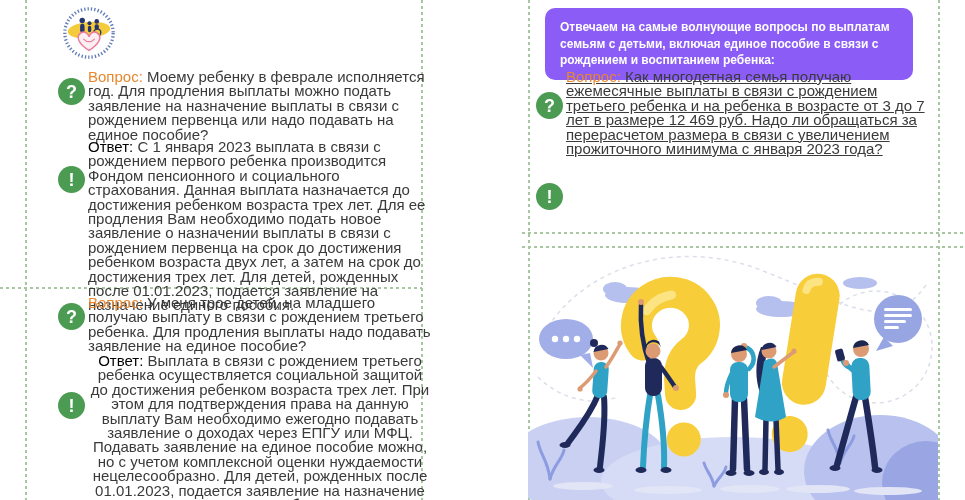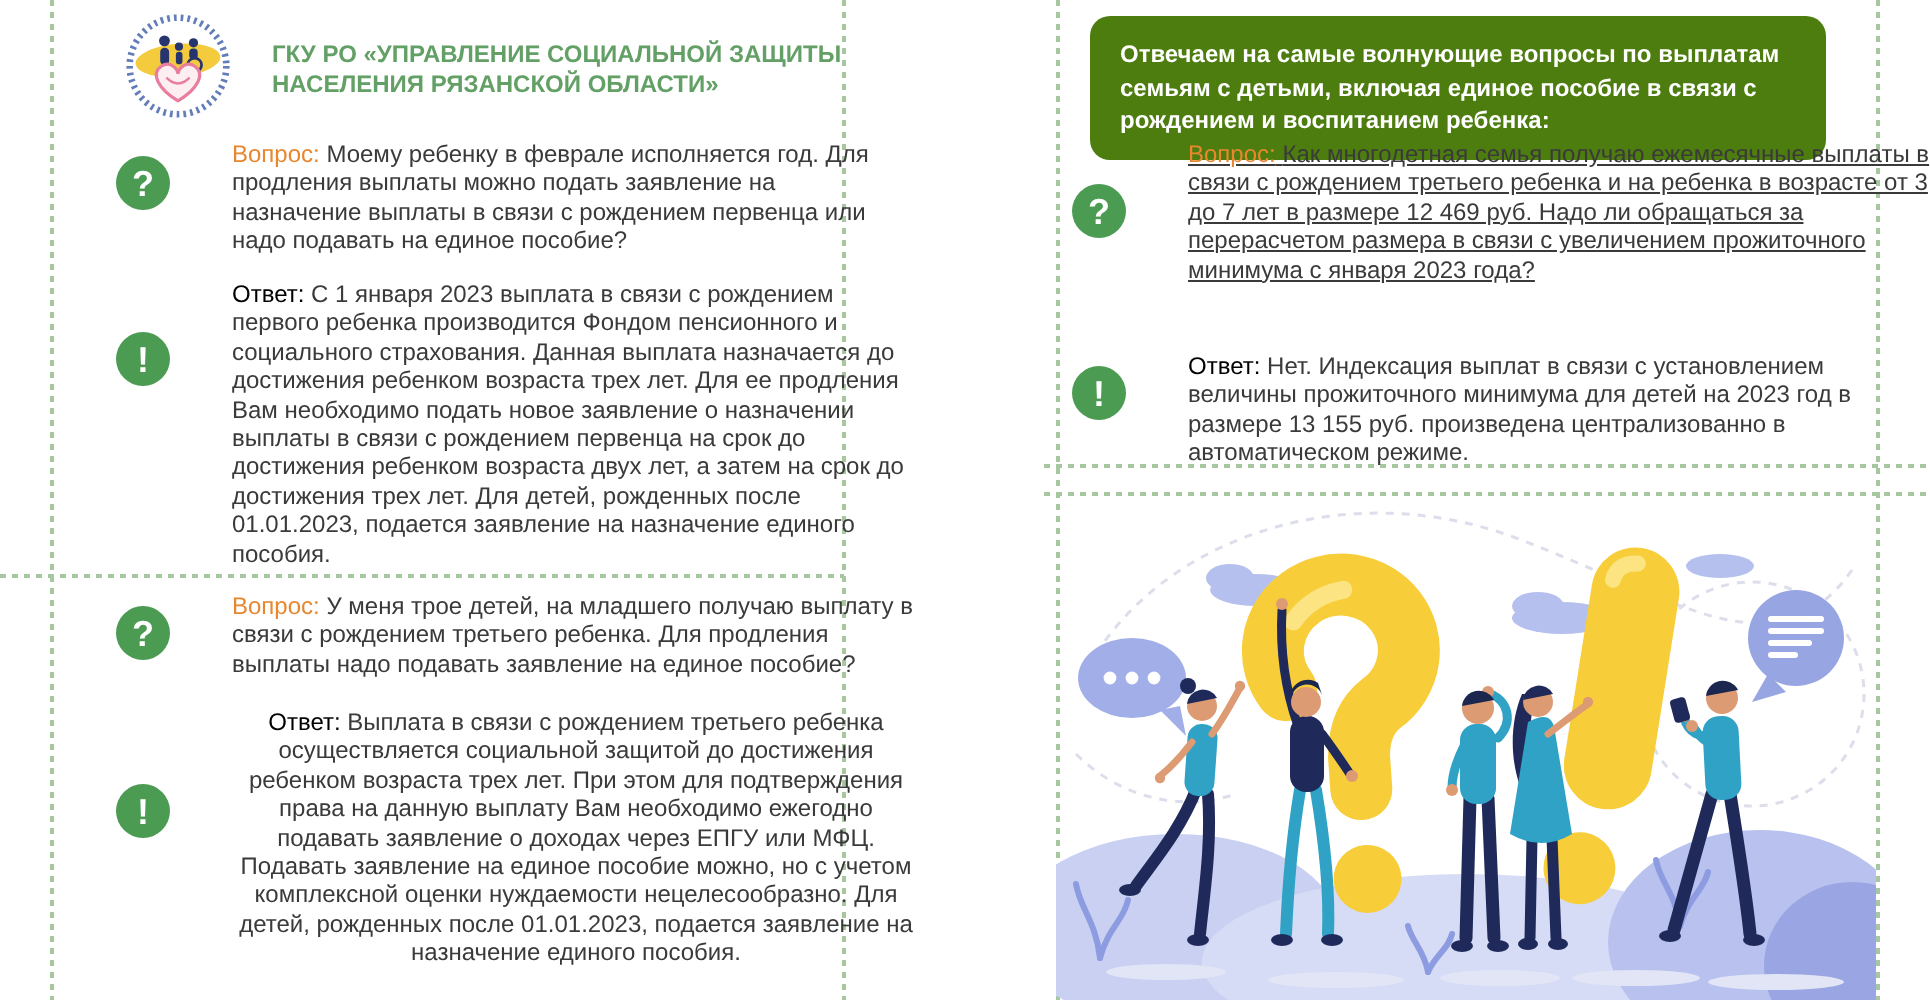--- a/index.html
+++ b/index.html
@@ -7,31 +7,31 @@
     position:relative;width:965px;height:500px;overflow:hidden;background:#ffffff;
     font-family:"Liberation Sans","DejaVu Sans",sans-serif;color:#333;
   }
   
   .vdash{position:absolute;width:2px;background-image:repeating-linear-gradient(to bottom,#a6c79f 0 3px,transparent 3px 6px);}
   .hdash{position:absolute;height:2px;background-image:repeating-linear-gradient(to right,#a6c79f 0 3px,transparent 3px 6px);}
   
   .org-title{position:absolute;left:136px;top:20px;width:300px;font-size:12px;line-height:15px;font-weight:bold;color:#63a066;}
   .logo{position:absolute;left:60px;top:4px;width:58px;height:58px;}
   
-  .qa-text{position:absolute;font-size:12px;line-height:14.4px;color:#3a3a3a;margin-left:28px;}
+  .qa-text{position:absolute;font-size:15px;line-height:14.4px;color:#3a3a3a;}
   .lbl-q{color:#e8872e;}
   .lbl-a{color:#000000;}
   .qicon{
     position:absolute;width:27px;height:27px;border-radius:50%;background:#4c9b52;color:#fff;
     display:flex;align-items:center;justify-content:center;font-size:18px;font-weight:bold;line-height:1;
   }
   
   .banner{
     position:absolute;left:545px;top:8px;width:368px;box-sizing:border-box;
-    background:#4d7c0f;border-radius:10px;padding:11px 15px;
+    background:#8b5cf6;border-radius:10px;padding:11px 15px;
     color:#ffffff;font-weight:bold;font-size:12px;line-height:16.5px;
   }
   .illustration{position:absolute;left:528px;top:247px;width:410px;height:253px;}
 </style>
 </head>
 <body>
 
 <div class="canvas">
 
   <div class="vdash" style="left:25px;top:0;height:500px;"></div>
@@ -55,21 +55,20 @@
         <rect x="28.9" y="22.6" width="3.4" height="6.5" rx="1.6"></rect>
       <circle cx="38" cy="18" r="2.4"></circle>
         <rect x="35.8" y="21" width="4.4" height="5.5" rx="2"></rect>
     </g>
     <circle cx="38.6" cy="29.5" r="3.6" fill="none" stroke="#27356e" stroke-width="1.4"></circle>
 
     <path d="M30,48 C20,42 15.5,34 21.5,30 C25.5,27.4 29.5,30.8 30,34 C30.5,30.8 34.5,27.4 38.5,30 C44.5,34 40,42 30,48 Z" fill="#fdeef2" stroke="#e87d9d" stroke-width="1.6"></path>
     <path d="M24,36 q6,6 12,0" fill="none" stroke="#e87d9d" stroke-width="1.2"></path>
   </svg>
 
-  <div class="org-title">ГКУ РО «УПРАВЛЕНИЕ СОЦИАЛЬНОЙ ЗАЩИТЫ НАСЕЛЕНИЯ РЯЗАНСКОЙ ОБЛАСТИ»</div>
 
   <div class="qicon" style="left:58px;top:78px;">
     <span>?</span>
   </div>
   <div class="qa-text" style="left:88px;top:70px;width:338px;">
     <span class="lbl-q">Вопрос:</span>
     <span>Моему ребенку в феврале исполняется год. Для продления выплаты можно подать заявление на назначение выплаты в связи с рождением первенца или надо подавать на единое пособие?</span>
   </div>
 
   <div class="qicon" style="left:58px;top:166px;">
@@ -101,24 +100,20 @@
   <div class="qicon" style="left:536px;top:92px;">
     <span>?</span>
   </div>
   <div class="qa-text" style="left:566px;top:70px;width:372px;text-decoration:underline;">
     <span class="lbl-q">Вопрос:</span>
     <span>Как многодетная семья получаю ежемесячные выплаты в связи с рождением третьего ребенка и на ребенка в возрасте от 3 до 7 лет в размере 12 469 руб. Надо ли обращаться за перерасчетом размера в связи с увеличением прожиточного минимума с января 2023 года?</span>
   </div>
 
   <div class="qicon" style="left:536px;top:183px;">
     <span>!</span>
-  </div>
-  <div class="qa-text" style="left:566px;top:176px;width:374px;">
-    <span class="lbl-a">Ответ:</span>
-    <span>Нет. Индексация выплат в связи с установлением величины прожиточного минимума для детей на 2023 год в размере 13 155 руб. произведена централизованно в автоматическом режиме.</span>
   </div>
 
   <svg class="illustration" viewBox="0 0 410 253">
 
     <g fill="none" stroke="#dcdfeb" stroke-width="1.5" stroke-dasharray="4,4">
       <path d="M20,80 C60,18 150,-8 230,22 S360,92 398,38"></path>
       <circle cx="348" cy="100" r="56"></circle>
       <path d="M10,130 C30,150 60,160 90,150"></path>
     </g>
 

